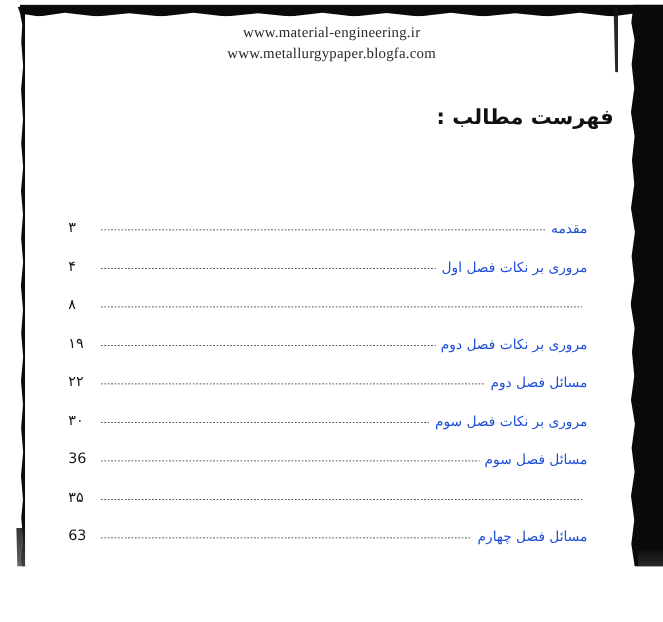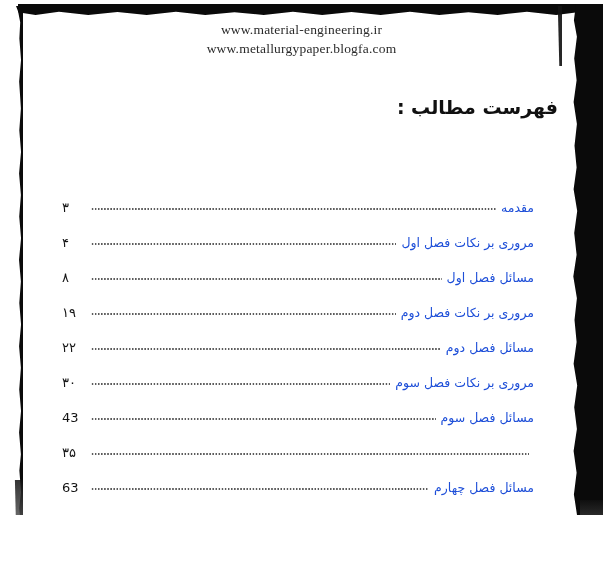--- a/index.html
+++ b/index.html
@@ -198,21 +198,20 @@
       <span class="toc-page">۳</span>
     </div>
 
     <div class="toc-row">
       <span class="toc-label">مروری بر نکات فصل اول</span>
       <span class="toc-leader"></span>
       <span class="toc-page">۴</span>
     </div>
 
     <div class="toc-row">
-      <span class="toc-label">مسائل فصل اول</span>
       <span class="toc-leader"></span>
       <span class="toc-page">۸</span>
     </div>
 
     <div class="toc-row">
       <span class="toc-label">مروری بر نکات فصل دوم</span>
       <span class="toc-leader"></span>
       <span class="toc-page">۱۹</span>
     </div>
 
@@ -224,21 +223,21 @@
 
     <div class="toc-row">
       <span class="toc-label">مروری بر نکات فصل سوم</span>
       <span class="toc-leader"></span>
       <span class="toc-page">۳۰</span>
     </div>
 
     <div class="toc-row">
       <span class="toc-label">مسائل فصل سوم</span>
       <span class="toc-leader"></span>
-      <span class="toc-page">43</span>
+      <span class="toc-page">36</span>
     </div>
 
     <div class="toc-row">
       <span class="toc-leader"></span>
       <span class="toc-page">۳۵</span>
     </div>
 
     <div class="toc-row">
       <span class="toc-label">مسائل فصل چهارم</span>
       <span class="toc-leader"></span>

